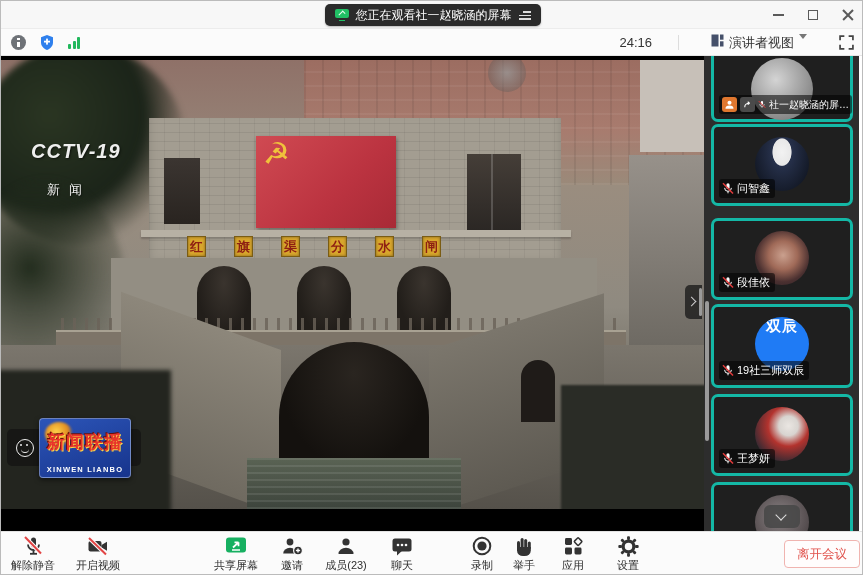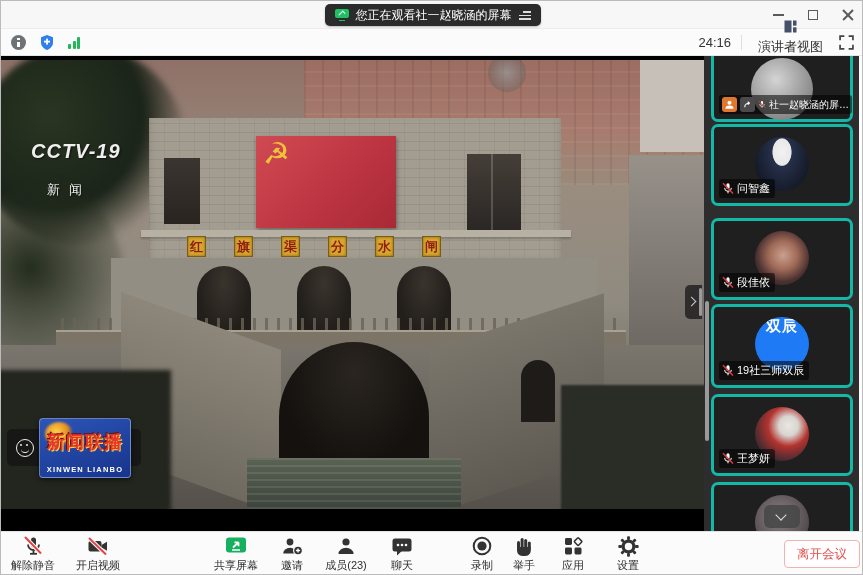--- a/index.html
+++ b/index.html
@@ -29,24 +29,24 @@
   
   .statusbar { position:absolute; left:0; top:28px; width:863px; height:27px; background:#fbfbfb; border-bottom:1px solid #e6e6e6; }
   .sb-left { position:absolute; left:10px; top:0; height:27px; display:flex; align-items:center; gap:13px; }
   .ic-info { width:15px; height:15px; border-radius:50%; background:#6e7277; position:relative; }
   .ic-info i { position:absolute; left:6.4px; background:#fff; width:2.2px; }
   .ic-info i:first-child { top:3px; height:2.2px; }
   .ic-info i:last-child  { top:6.5px; height:5.5px; }
   .ic-sig { display:flex; align-items:flex-end; gap:1.5px; height:12px; }
   .ic-sig i { width:3px; background:#21b85c; border-radius:1px; }
   .ic-sig i:nth-child(1){height:5px;} .ic-sig i:nth-child(2){height:8px;} .ic-sig i:nth-child(3){height:11.5px;}
-  .sb-right { position:absolute; right:10px; top:0; height:27px; display:flex; align-items:center; gap:10px; }
+  .sb-right { position:absolute; right:10px; top:0; height:27px; display:flex; align-items:center; gap:26px; }
   .sb-timer { font-size:13px; color:#333; }
   .sb-div { width:1px; height:15px; background:#ddd; }
-  .viewbtn { display:flex; align-items:center; gap:5px; padding:2px 6px; border-radius:3px;flex-direction:column; }
+  .viewbtn { display:flex; gap:5px; padding:2px 6px; border-radius:3px; }
   .vb-label { font-size:13px; color:#333; }
   .caret-dn { width:0; height:0; border-left:4px solid transparent; border-right:4px solid transparent; border-top:5px solid #777; }
 
   
   .video { position:absolute; left:0; top:55px; width:703px; height:475px; background:#000; overflow:hidden; }
   .scene { position:absolute; left:0; top:4px; width:703px; height:449px; overflow:hidden;
            background:linear-gradient(180deg,#8f7168 0%,#9a8d7f 28%,#8f8a80 55%,#6a665c 80%,#4a473f 100%); }
   .bldgs { position:absolute; right:0; top:0; width:400px; height:125px;
            background:linear-gradient(180deg,#9c6d61 0%,#a87b6e 55%,#9a8a7a 100%); }
   .bldgs:after { content:""; position:absolute; inset:0;

